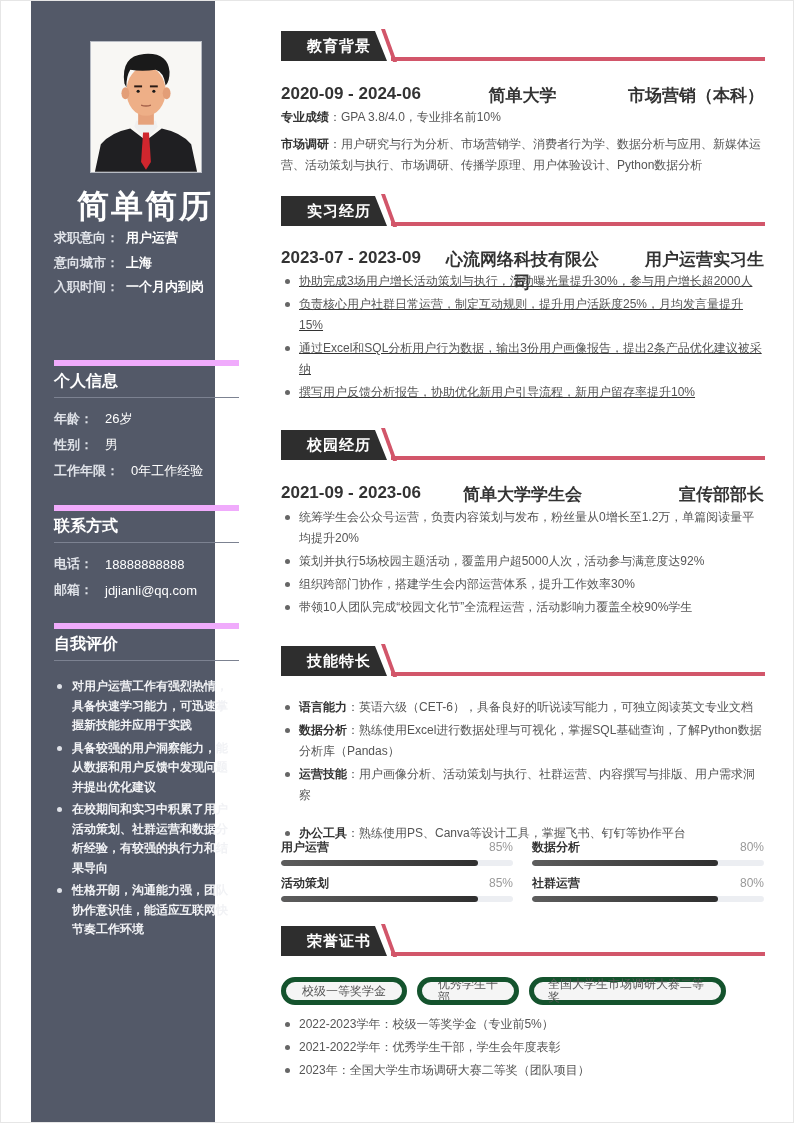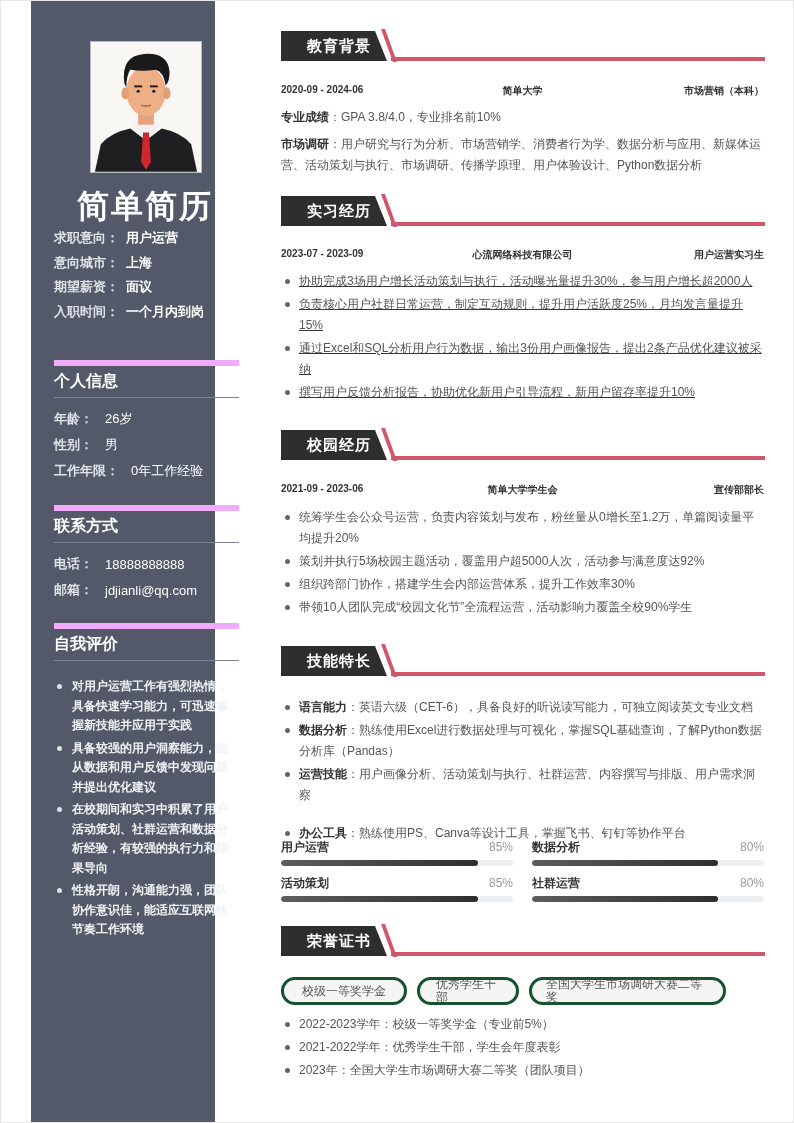--- a/index.html
+++ b/index.html
@@ -49,41 +49,41 @@
     display: flex; align-items: center; padding-left: 26px; letter-spacing: 1px;
     clip-path: polygon(0 0, 94px 0, 106px 30px, 0 30px);
   }
   .sec-head .slash {
     position: absolute; left: 100px; top: -2px; width: 16px; height: 33px;
     background: #d2566a; clip-path: polygon(0 0, 4px 0, 16px 33px, 12px 33px);
   }
   .sec-head .line {
     position: absolute; left: 110px; top: 26px; right: 0; height: 4px; background: #d2566a;
   }
-  .entry-head { position: absolute; left: 281px; width: 483px; display: flex; justify-content: space-between; font-size: 10px; font-weight: bold; color: #333; }
+  .entry-head { position: absolute; left: 281px; width: 483px; display: flex; justify-content: space-between; font-size: 17px; font-weight: bold; color: #333; }
   .entry-head span { flex: 1; }
   .entry-head .mid { text-align: center; }
   .entry-head .right { text-align: right; }
   .para { position: absolute; left: 281px; width: 483px; font-size: 12px; color: #555; line-height: 21px; }
   .para b { color: #333; }
   .bullets { position: absolute; left: 281px; width: 483px; list-style: none; }
   .bullets li { position: relative; padding-left: 18px; font-size: 12px; color: #555; line-height: 21px; margin-bottom: 2px; }
   .bullets li::before {
     content: ""; position: absolute; left: 4px; top: 8px; width: 5px; height: 5px; border-radius: 50%; background: #666;
   }
   .bullets li b { color: #333; }
   .skill-grid { position: absolute; left: 281px; top: 838px; width: 483px; display: grid; grid-template-columns: 232px 232px; column-gap: 19px; row-gap: 8px; }
   .skill .top { display: flex; justify-content: space-between; font-size: 12px; height: 18px; align-items: center; }
   .skill .lbl { font-weight: bold; color: #333; }
   .skill .pct { color: #999; }
   .skill .track { margin-top: 4px; height: 6px; background: #eceef2; border-radius: 3px; overflow: hidden; }
   .skill .fill { height: 100%; border-radius: 3px; background: linear-gradient(90deg, #5d5d5d, #2f2f2f); }
   .chips { position: absolute; left: 281px; top: 977px; display: flex; gap: 10px; }
   .chip {
-    height: 28px; border: 3px solid #14532d; border-radius: 14px; background: #f5f5f5;
+    height: 28px; border: 5px solid #14532d; border-radius: 14px; background: #f5f5f5;
     font-size: 12px; color: #555; display: flex; align-items: center; justify-content: center;
     padding: 0 14px; line-height: 13px;
   }
   .chip.narrow { width: 102px; padding: 0 16px; text-align: left; justify-content: flex-start; overflow: hidden; }
 </style>
 </head>
 <body>
 
 <div class="page"></div>
 
@@ -111,24 +111,20 @@
   <div class="intent">
     <div class="row">
         <span class="k">求职意向：</span>
         <span class="v">用户运营</span>
       </div>
     <div class="row">
         <span class="k">意向城市：</span>
         <span class="v">上海</span>
       </div>
     <div class="row">
-        <span class="k">期望薪资：</span>
-        <span class="v">面议</span>
-      </div>
-    <div class="row">
         <span class="k">入职时间：</span>
         <span class="v">一个月内到岗</span>
       </div>
   </div>
 
   <div class="sb-section" style="top:359px;">
     <div class="sb-title">个人信息</div>
     <div class="sb-rows">
       <div class="row">
           <span class="k">年龄：</span>

